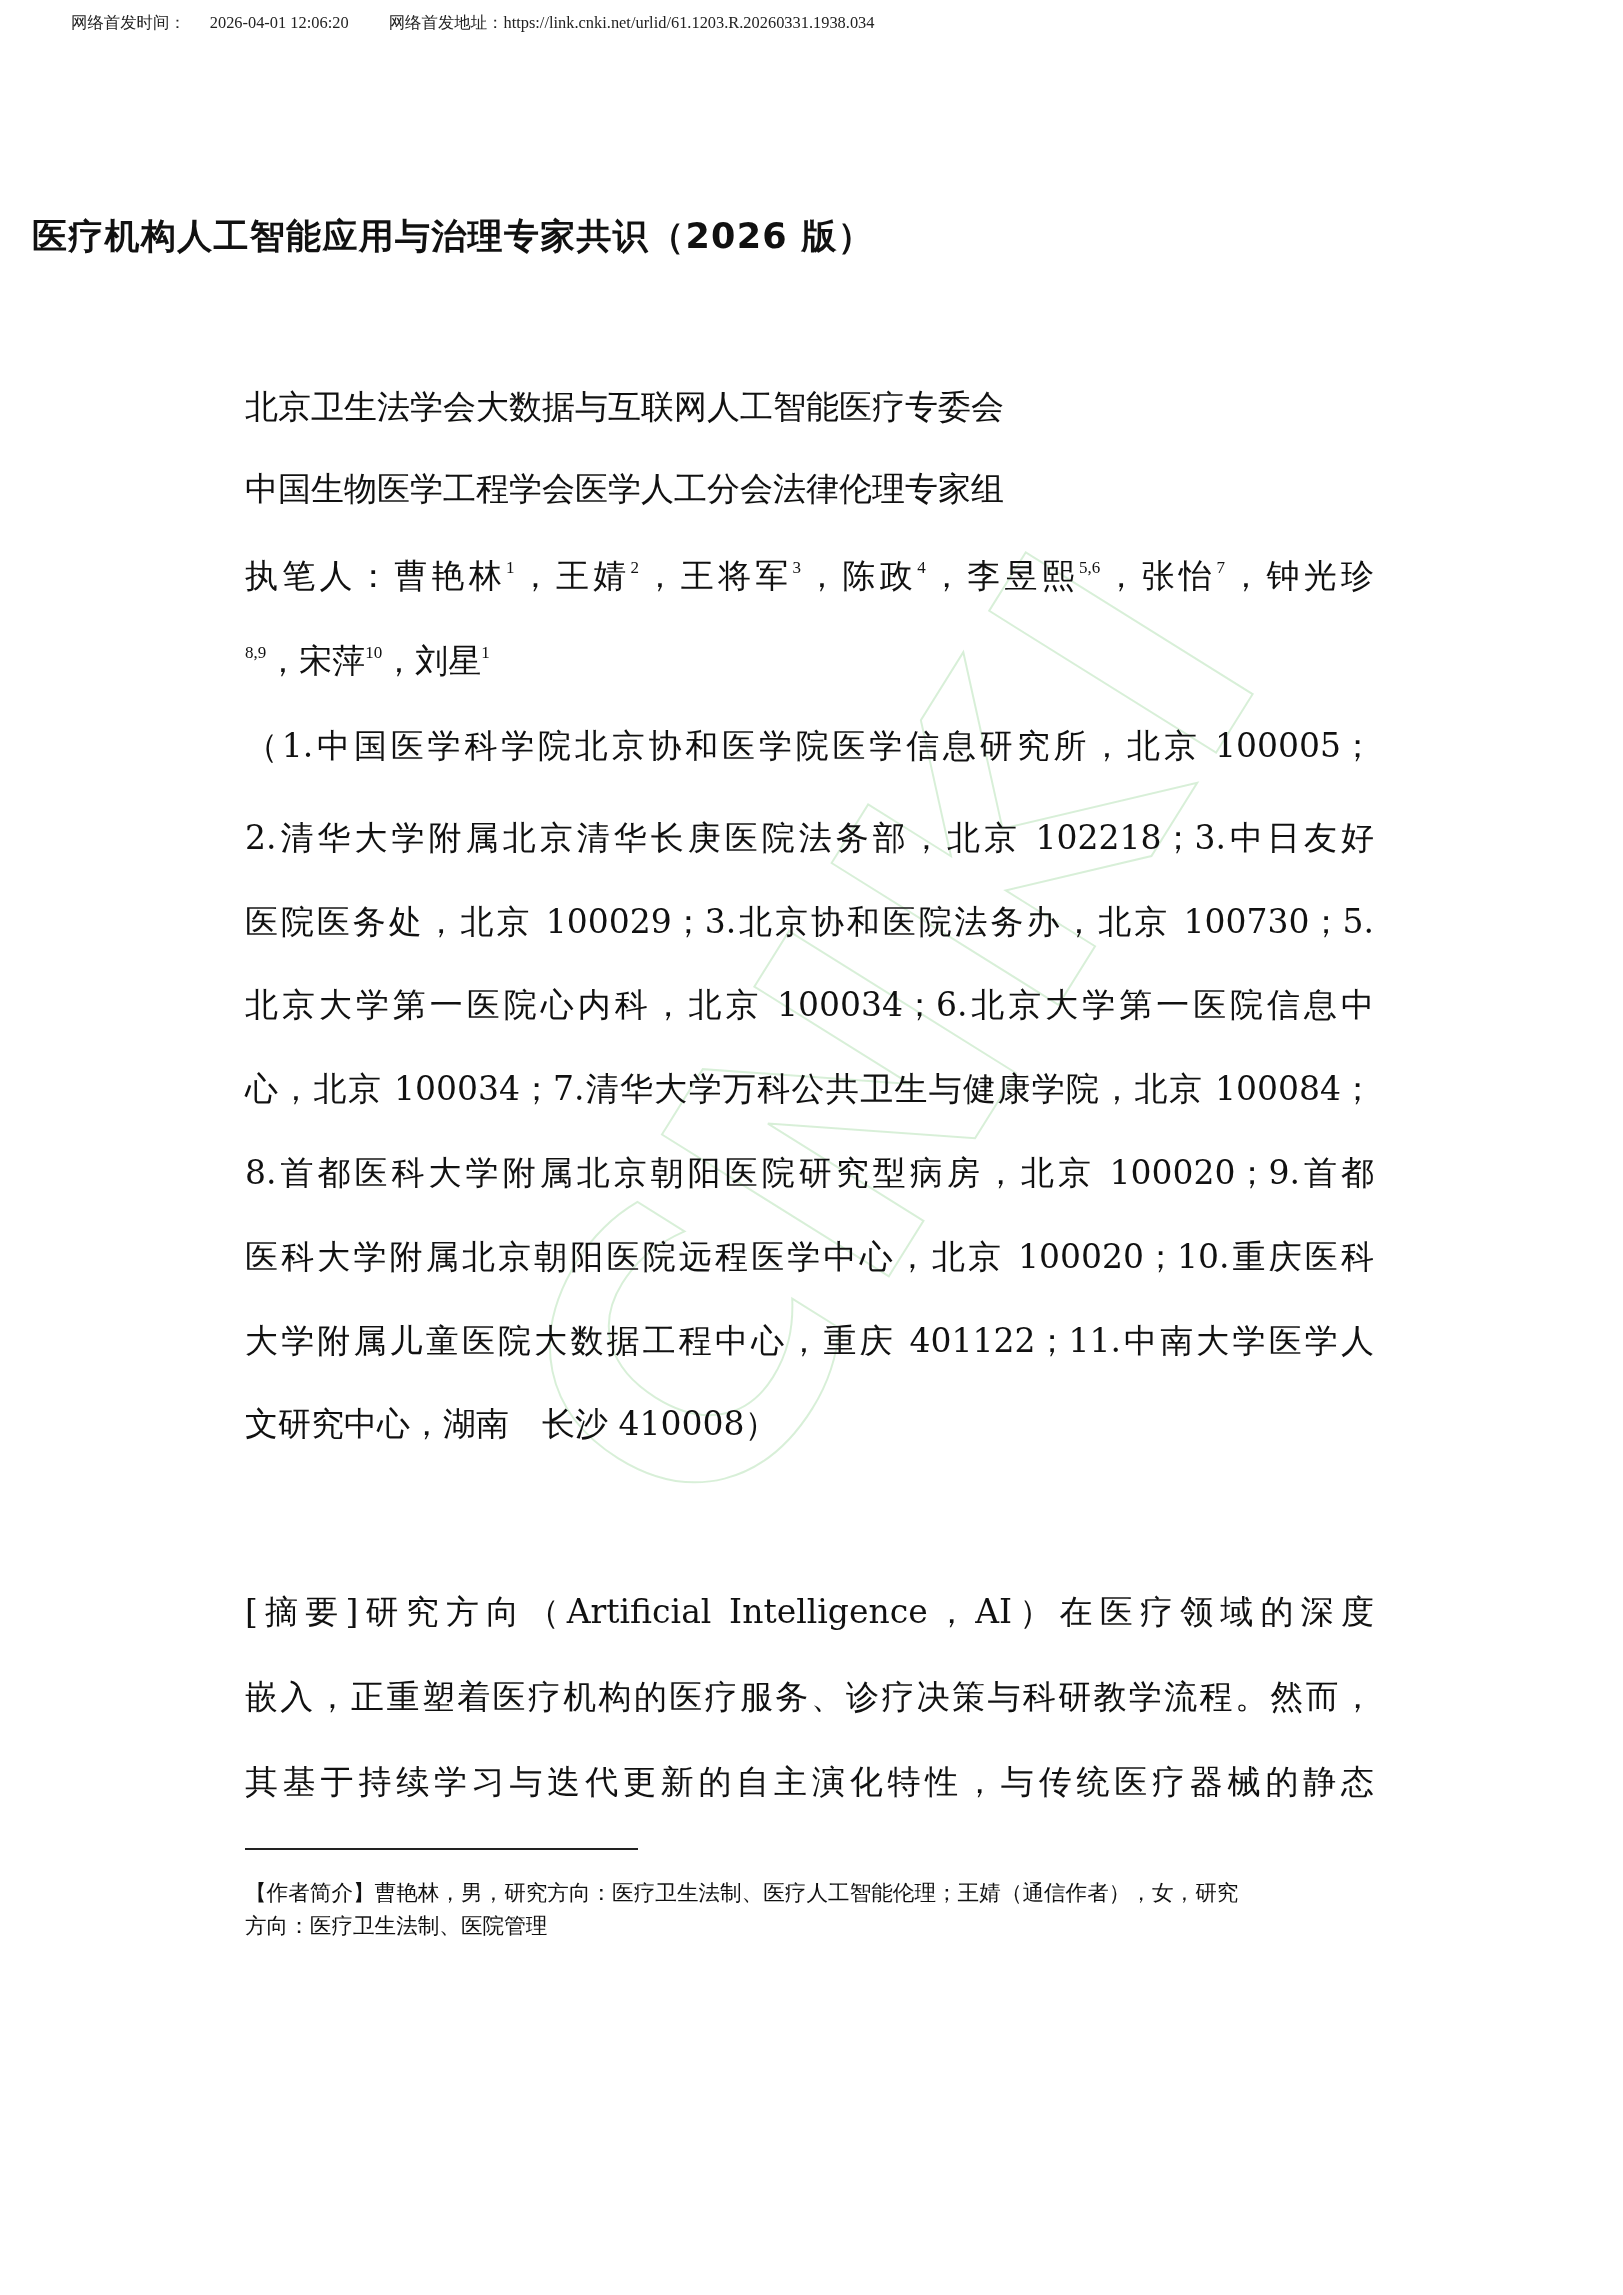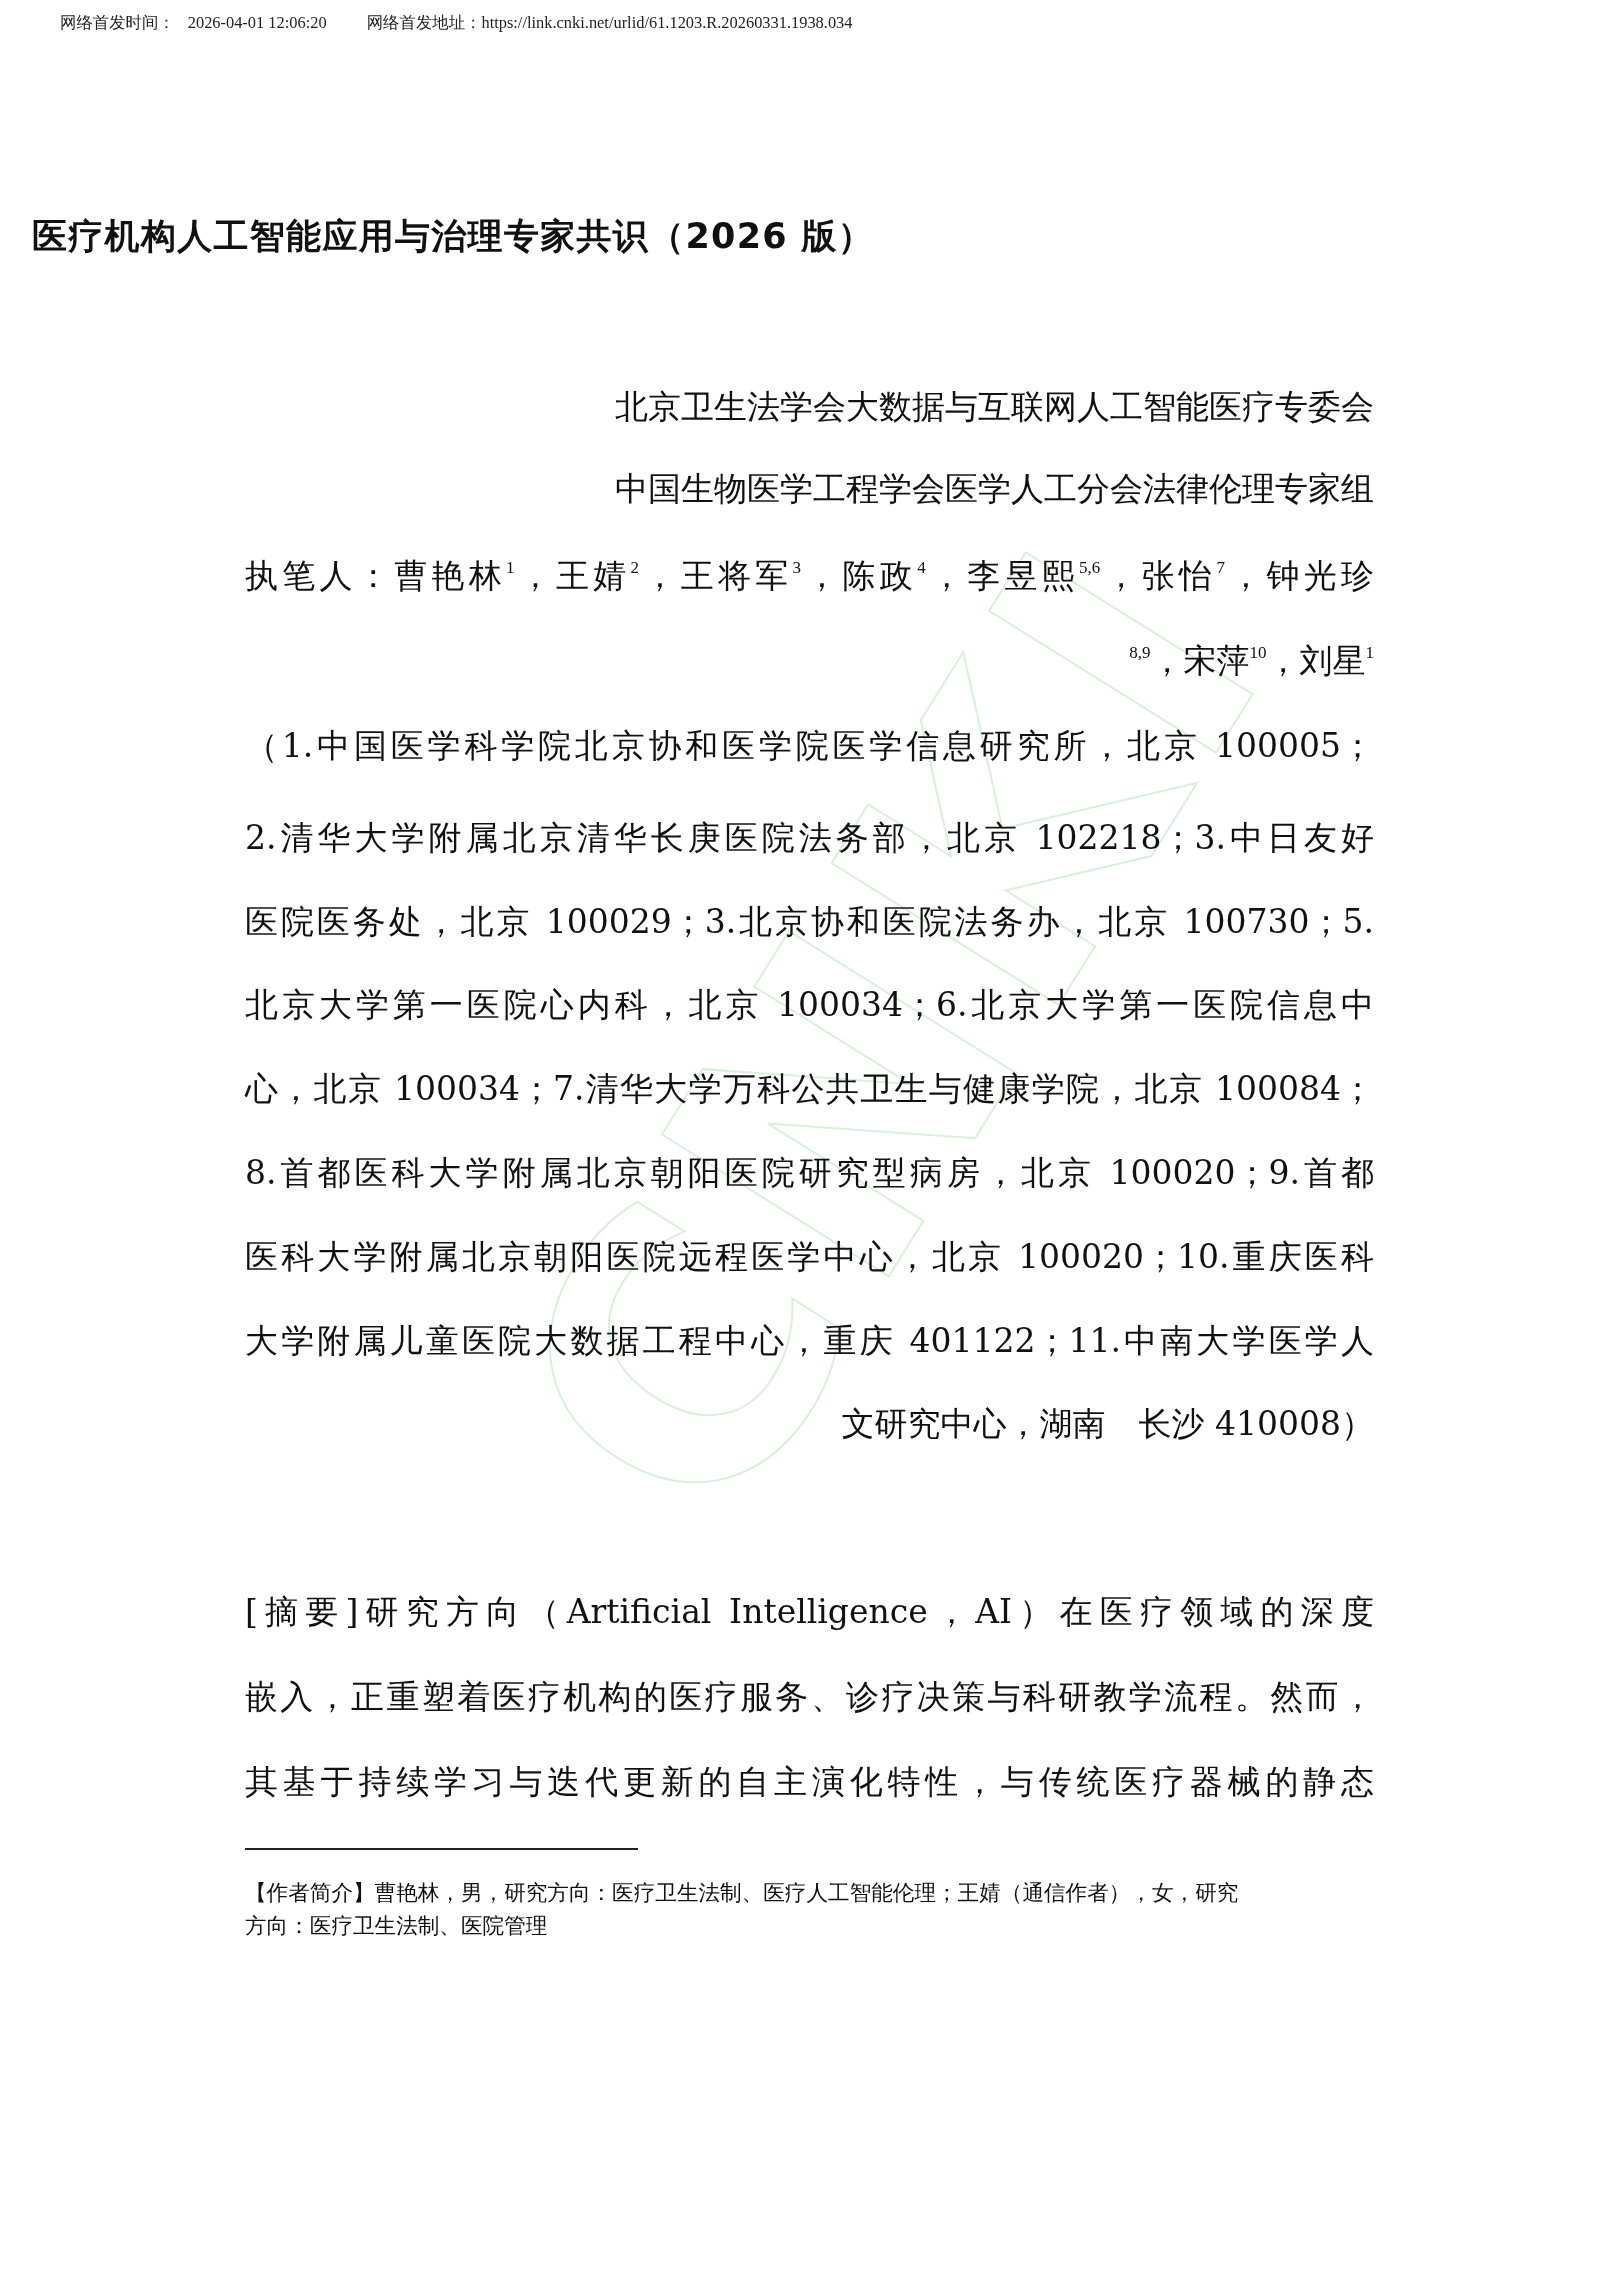--- a/index.html
+++ b/index.html
@@ -5,37 +5,37 @@
   html, body { margin: 0; padding: 0; background: #ffffff; }
   body { width: 1623px; height: 2295px; position: relative; overflow: hidden;
          font-family: "DejaVu Serif", "Liberation Serif", serif; color: #111; }
   .hdr { position: absolute; top: 11.8px; left: 54px; font-family: "Liberation Serif", serif;
          font-size: 16.4px; color: #222; white-space: nowrap; }
   .hdr span { margin-right: 29px; }
   .title { position: absolute; top: 213px; left: 0; width: 1623px; 
            font-family: "DejaVu Sans", sans-serif; font-weight: bold; font-size: 35px; letter-spacing: 1.3px; padding-left: 32px; }
   .line { position: absolute; left: 245px; width: 1129px; font-size: 33px; line-height: 46px;
           white-space: nowrap; }
-  .center { text-align: right; }
+  .center { text-align: left; }
   .just { text-align: justify; text-align-last: justify; }
   sup { font-size: 17px; vertical-align: 14.4px; line-height: 0; font-family: "Liberation Serif", serif; }
   .rule { position: absolute; left: 245px; top: 1848px; width: 393px; height: 2px; background: #222; }
   .fn { position: absolute; left: 245px; width: 1129px; font-family: Liberation Sans, sans-serif;
         font-size: 21.6px; line-height: 33px; white-space: nowrap; }
   .wm { position: absolute; left: 367px; top: 818px; font-family: "DejaVu Sans", sans-serif;
         font-weight: bold; font-size: 367px; color: transparent; -webkit-text-stroke: 2px #cfeccf;
         transform: rotate(-58deg); transform-origin: center; letter-spacing: 13px; opacity: 0.8; }
 </style>
 </head>
 <body>
 
 <div class="wm">CNKI</div>
 
 <div class="hdr">
-  <span><span style="margin:6px">网络首发时间：</span><span style="margin:7px">2026-04-01 12:06:20</span></span>
+  <span><span style="margin:17px">网络首发时间：</span><span style="margin:7px">2026-04-01 12:06:20</span></span>
   <span><span style="margin:0">网络首发地址：</span><span style="margin:0">https://link.cnki.net/urlid/61.1203.R.20260331.1938.034</span></span>
 </div>
 
 <div class="title">医疗机构人工智能应用与治理专家共识（2026 版）</div>
 
 <div class="line center" style="top:384px">北京卫生法学会大数据与互联网人工智能医疗专委会</div>
 <div class="line center" style="top:466px">中国生物医学工程学会医学人工分会法律伦理专家组</div>
 
 <div class="line just" style="top:553px"><span>执笔人：</span><span><span>曹艳林</span><sup>1</sup></span>，<span><span>王婧</span><sup>2</sup></span>，<span><span>王将军</span><sup>3</sup></span>，<span><span>陈政</span><sup>4</sup></span>，<span><span>李昱熙</span><sup>5,6</sup></span>，<span><span>张怡</span><sup>7</sup></span>，<span><span>钟光珍</span></span></div>
 <div class="line center" style="top:638px"><sup>8,9</sup>，<span><span>宋萍</span><sup>10</sup></span>，<span><span>刘星</span><sup>1</sup></span></div>

